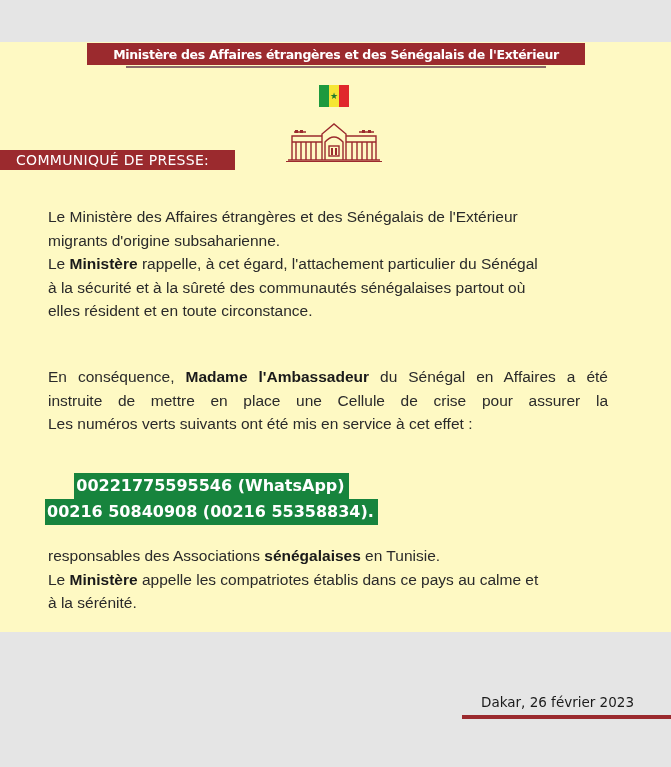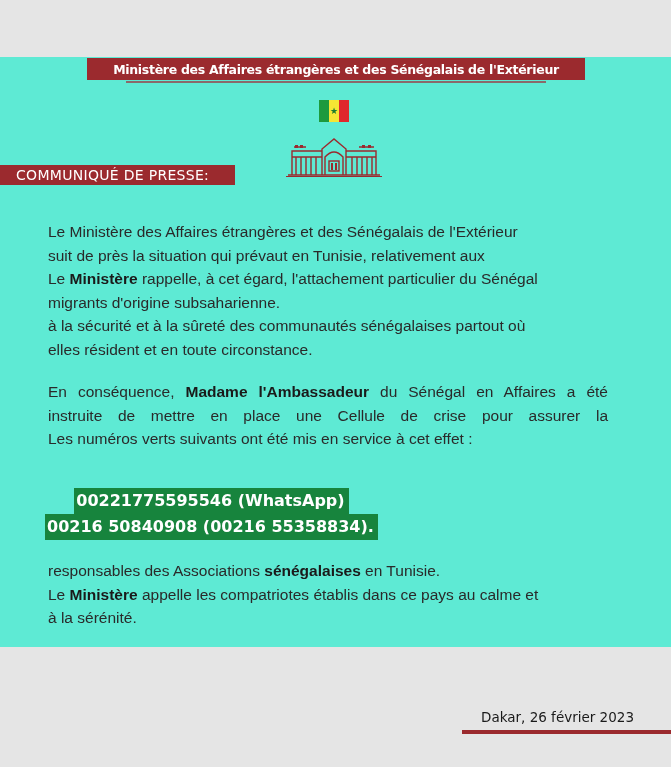--- a/index.html
+++ b/index.html
@@ -1,18 +1,18 @@
 <!DOCTYPE html>
 <html><head>
   <meta charset="utf-8">
   <style>
     * { margin: 0; padding: 0; box-sizing: border-box; }
     html, body { width: 671px; height: 767px; overflow: hidden; background: #e5e5e5; }
     body { font-family: "Liberation Sans", sans-serif; color: #222; position: relative; }
-    .page { position: absolute; left: 0; top: 57px; width: 671px; height: 590px; background: #5eead4; }
+    .page { position: absolute; left: 0; top: 42px; width: 671px; height: 590px; background: #fef9c3; }
     .ministry-banner {
       position: absolute; left: 87px; top: 1px; width: 498px; height: 22px;
       background: #9b2a2e; color: #fff; font-family: "DejaVu Sans", sans-serif;
       font-weight: bold; font-size: 12.5px; letter-spacing: -0.3px;
       display: flex; align-items: center; justify-content: center; white-space: nowrap;
     }
     .banner-underline { position: absolute; left: 126px; top: 24px; width: 420px; height: 2px; background: #8a6a6a; }
     .flag { position: absolute; left: 319px; top: 43px; width: 30px; height: 22px; display: flex; }
     .flag span { flex: 1; display: block; }
     .flag .star { position: absolute; left: 11px; top: 5px; color: #1d7a2e; font-size: 9px; line-height: 12px; }
@@ -79,23 +79,22 @@
       <rect x="51" y="28" width="2" height="7"></rect>
     </g>
   </svg>
 
   <div class="press-label">
     <span>COMMUNIQUÉ DE PRESSE:</span>
   </div>
 
   <div class="body-text para1">
     <p>Le Ministère des Affaires étrangères et des Sénégalais de l'Extérieur</p>
-    <p>suit de près la situation qui prévaut en Tunisie, relativement aux</p>
+    <p>migrants d'origine subsaharienne.</p>
     <p><span>Le </span><b>Ministère</b><span> rappelle, à cet égard, l'attachement particulier du Sénégal</span></p>
-    <p>migrants d'origine subsaharienne.</p>
     <p>à la sécurité et à la sûreté des communautés sénégalaises partout où</p>
     <p>elles résident et en toute circonstance.</p>
   </div>
 
   <div class="body-text justify para2">
     <p class="j"><span>En conséquence, </span><b>Madame l'Ambassadeur</b><span> du Sénégal en Affaires a été</span></p>
     <p class="j">instruite de mettre en place une Cellule de crise pour assurer la</p>
     <p>Les numéros verts suivants ont été mis en service à cet effet :</p>
   </div>
 

